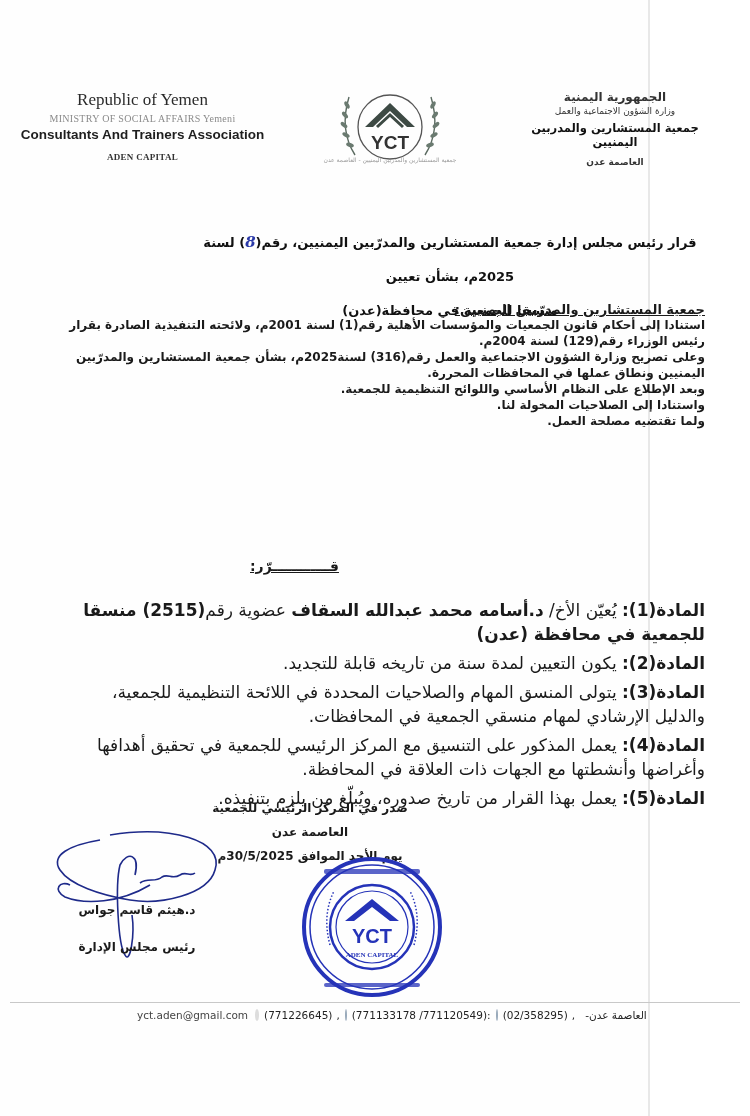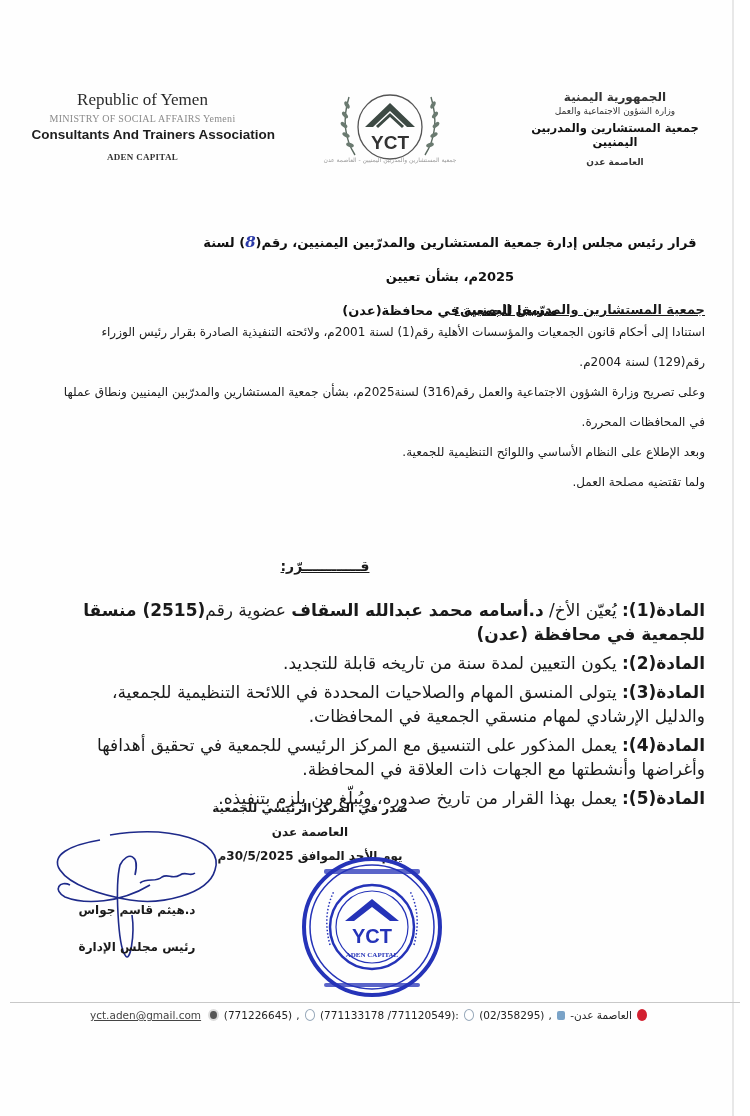--- a/index.html
+++ b/index.html
@@ -1,64 +1,64 @@
 <!DOCTYPE html>
 <html><head>
   <meta charset="utf-8">
   <style>
     * { margin: 0; padding: 0; box-sizing: border-box; }
     html, body { width: 750px; height: 1116px; background: #ffffff; overflow: hidden; }
     body { position: relative; font-family: "DejaVu Sans", sans-serif; color: #1a1a1a; }
-    .page { position: absolute; left: 0; top: 0; width: 734px; height: 1116px; background: #fefefe; border-right: 2px solid #e8e8e8; }
+    .page { position: absolute; left: 0; top: 0; width: 650px; height: 1116px; background: #fefefe; border-right: 2px solid #e8e8e8; }
 
     
     .hdr-en { position: absolute; left: 10px; top: 90px; width: 265px; text-align: center; }
     .hdr-en .l1 { font-family: "Liberation Serif", serif; font-size: 17px; color: #2a2a2a; }
     .hdr-en .l2 { font-family: "Liberation Serif", serif; font-size: 10px; color: #8a8a8a; letter-spacing: 0.3px; margin-top: 3px; }
-    .hdr-en .l3 { font-family: "Liberation Sans", sans-serif; font-weight: bold; font-size: 13.5px; color: #1e1e1e; margin-top: 3px; text-align: right; }
+    .hdr-en .l3 { font-family: "Liberation Sans", sans-serif; font-weight: bold; font-size: 13.5px; color: #1e1e1e; margin-top: 3px; }
     .hdr-en .l4 { font-family: "Liberation Serif", serif; font-weight: bold; font-size: 9px; color: #333; margin-top: 10px; letter-spacing: 0.3px; }
 
     .logo { position: absolute; left: 325px; top: 75px; width: 130px; height: 100px; }
     .logo-caption { position: absolute; left: 300px; top: 156px; width: 180px; text-align: center; font-size: 6px; color: #9a9a9a; direction: rtl; }
 
     .hdr-ar { position: absolute; left: 530px; top: 90px; width: 170px; text-align: center; direction: rtl; }
     .hdr-ar .a1 { font-size: 12px; font-weight: bold; color: #333; }
     .hdr-ar .a2 { font-size: 9px; font-weight: normal; color: #333; margin-top: 2px; }
     .hdr-ar .a3 { font-size: 11.5px; font-weight: bold; color: #111; margin-top: 5px; }
     .hdr-ar .a4 { font-size: 9px; font-weight: bold; color: #333; margin-top: 8px; }
 
     
     .title { position: absolute; left: 190px; top: 225px; width: 520px; direction: rtl; text-align: center; font-weight: bold; font-size: 13px; line-height: 34px; color: #111; }
     .num-mark { font-family: "DejaVu Serif", serif; color: #2b3aa8; font-style: italic; font-size: 15px; }
 
     
     .body { position: absolute; left: 60px; top: 302px; width: 645px; direction: rtl; text-align: right; font-size: 12px; color: #1a1a1a; }
     .addressee { font-weight: bold; font-size: 13px; text-decoration: underline; margin-bottom: 0; }
-    .para { line-height: 30px; }
-    .decided { position: absolute; left: 250px; top: 558px; width: 150px; text-align: center; font-weight: bold; font-size: 14px; text-decoration: underline; direction: rtl; }
+    .para { line-height: 16px; font-weight: bold; }
+    .decided { position: absolute; left: 250px; top: 558px; width: 150px; text-align: left; font-weight: bold; font-size: 14px; text-decoration: underline; direction: rtl; }
 
     .articles { position: absolute; left: 60px; top: 598px; width: 645px; direction: rtl; text-align: right; font-size: 17px; color: #1a1a1a; }
     .article { line-height: 24px; margin-bottom: 5px; }
     .art-lbl { font-weight: bold; }
     .bold-part { font-weight: bold; }
 
     
     .issued { position: absolute; left: 210px; top: 796px; width: 200px; text-align: center; direction: rtl; font-weight: bold; font-size: 12px; line-height: 24px; }
 
     
     .sig-svg { position: absolute; left: 40px; top: 825px; width: 190px; height: 140px; }
     .sig-name { position: absolute; left: 62px; top: 903px; width: 150px; text-align: center; direction: rtl; font-weight: bold; font-size: 12px; }
     .sig-title { position: absolute; left: 62px; top: 940px; width: 150px; text-align: center; direction: rtl; font-weight: bold; font-size: 12px; }
 
     .stamp { position: absolute; left: 300px; top: 855px; width: 145px; height: 145px; }
 
     
     .footer-line { position: absolute; left: 10px; top: 1002px; width: 730px; height: 1px; background: #c8c8c8; }
     .footer { position: absolute; left: 90px; top: 1005px; width: 560px; height: 20px; display: flex; align-items: center; justify-content: flex-start; font-size: 10.5px; color: #222; white-space: nowrap; }
-    .footer .email { color: #444; text-decoration: underline; margin-right: 4px; }
+    .footer .email { color: #444; margin-right: 4px; margin-left: 47px; }
     .ficon { display: inline-block; width: 12px; height: 12px; border-radius: 50%; margin: 0 3px; vertical-align: middle; }
     .fi-msg { background: #555; border: 2px solid #ddd; }
     .fi-wa { border: 1.5px solid #9ab; background: #fff; }
     .fi-tel { background: #7aa3c8; border-radius: 2px; width: 10px; height: 9px; }
     .fi-pin { background: #d32030; }
     .ftxt { margin: 0 2px; }
   </style>
 </head>
 <body>
 
@@ -107,20 +107,21 @@
       <span>قرار رئيس مجلس إدارة جمعية المستشارين والمدرّبين اليمنيين، رقم(</span><span class="num-mark">8</span><span>) لسنة 2025م، بشأن تعيين</span>
     </div>
     <div>منسقا للجمعية في محافظة(عدن)</div>
   </div>
 
   <div class="body">
     <div class="addressee">جمعية المستشارين والمدرّبين اليمنيين:</div>
     <div class="para">استنادا إلى أحكام قانون الجمعيات والمؤسسات الأهلية رقم(1) لسنة 2001م، ولائحته التنفيذية الصادرة بقرار رئيس الوزراء رقم(129) لسنة 2004م.</div>
     <div class="para">وعلى تصريح وزارة الشؤون الاجتماعية والعمل رقم(316) لسنة2025م، بشأن جمعية المستشارين والمدرّبين اليمنيين ونطاق عملها في المحافظات المحررة.</div>
     <div class="para">وبعد الإطلاع على النظام الأساسي واللوائح التنظيمية للجمعية.</div>
+    <div class="para">واستنادا إلى الصلاحيات المخولة لنا.</div>
     <div class="para">ولما تقتضيه مصلحة العمل.</div>
   </div>
 
   <div class="decided">قــــــــــــرّر:</div>
 
   <div class="articles">
     <div class="article">
       <span class="art-lbl">المادة(1):</span>
       <span>يُعيّن الأخ/ </span><span class="bold-part">د.أسامه محمد عبدالله السقاف</span><span> عضوية رقم</span><span class="bold-part">(2515) منسقا للجمعية في محافظة (عدن)</span>
     </div>

